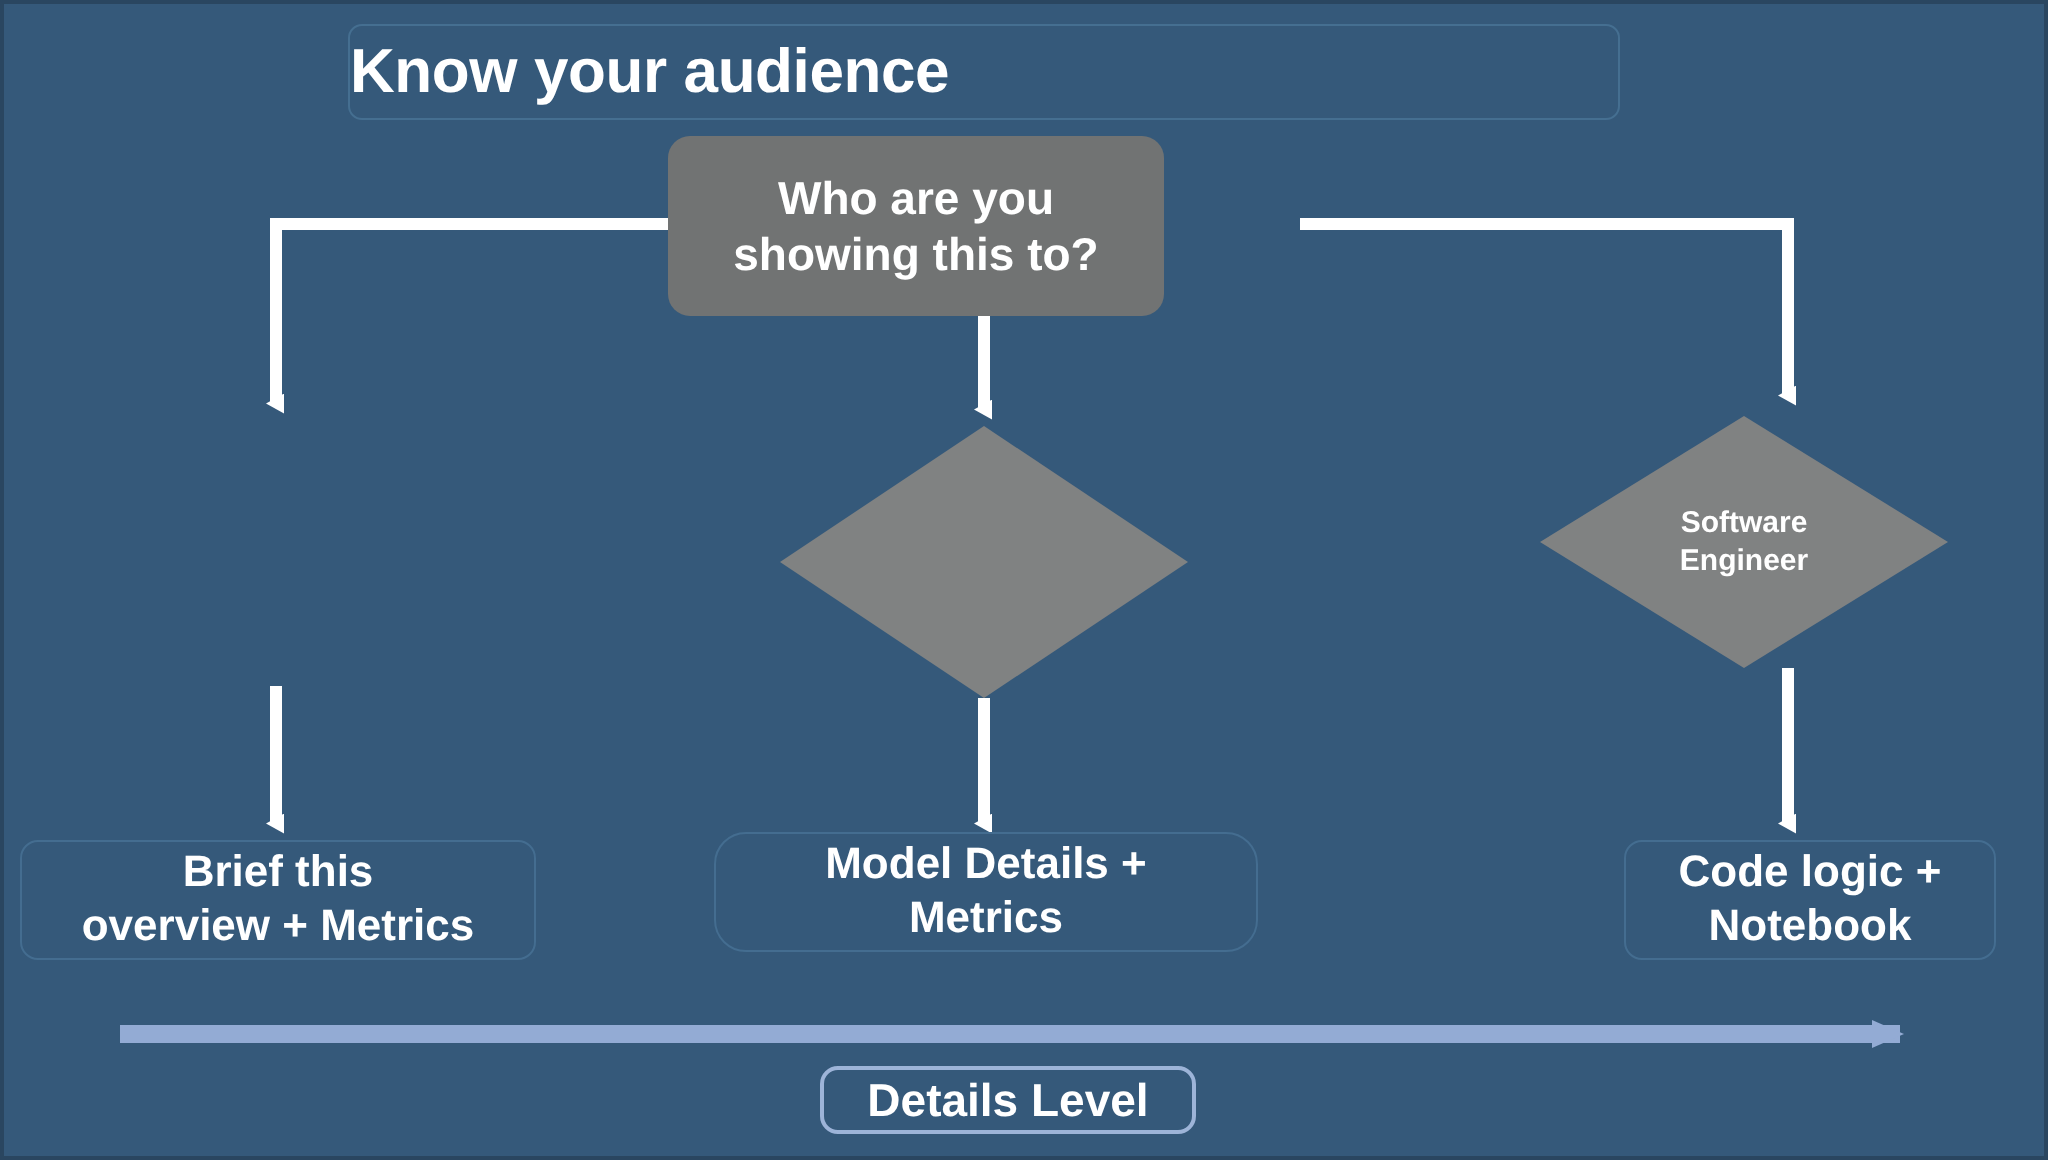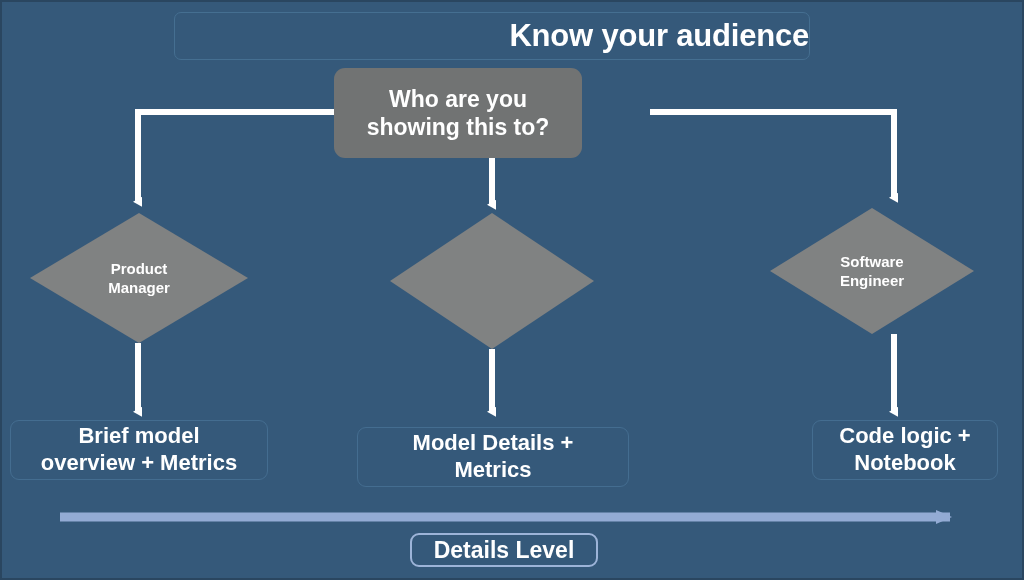--- a/index.html
+++ b/index.html
@@ -24,21 +24,21 @@
     position: absolute;
     left: 172px;
     top: 10px;
     width: 636px;
     height: 48px;
     border: 1px solid #456f91;
     border-radius: 7px;
     box-sizing: border-box;
     display: flex;
     align-items: center;
-    justify-content: flex-end;
+    justify-content: flex-start;
   }
   .title-text {
     color: #ffffff;
     font-size: 31px;
     font-weight: bold;
     letter-spacing: -0.2px;
     white-space: nowrap;
   }
 
   
@@ -116,21 +116,21 @@
     text-align: center;
   }
   .outcome .node-label {
     color: #ffffff;
     font-size: 22px;
     font-weight: bold;
     line-height: 1.22;
     white-space: pre-line;
   }
   #outcome-0 { left: 8px;   top: 418px; width: 258px; height: 60px; }
-  #outcome-1 { left: 355px; top: 425px; width: 272px; height: 60px; }
+  #outcome-1 { left: 355px; top: 414px; width: 272px; height: 60px; border-radius: 16px; }
   #outcome-2 { left: 810px; top: 418px; width: 186px; height: 60px; }
 
   
   .axis-caption {
     position: absolute;
     left: 408px;
     top: 531px;
     width: 188px;
     height: 34px;
     border: 2px solid #9db4d8;
@@ -190,38 +190,33 @@
     </g>
     <g>
       <path d="M892,332 L892,410" stroke="#ffffff" stroke-width="6" fill="none" marker-end="url(#arrow-white)"></path>
     </g>
 
     <g>
       <path d="M58,515 L948,515" stroke="#93abd4" stroke-width="9" fill="none" marker-end="url(#arrow-blue)"></path>
     </g>
   </svg>
 
-  <div class="diamond" id="diamond-0">
-    <div class="shape"></div>
-    <div class="node-label">Product
-Manager</div>
-  </div>
 
   <div class="diamond" id="diamond-1">
     <div class="shape"></div>
   </div>
 
   <div class="diamond" id="diamond-2">
     <div class="shape"></div>
     <div class="node-label">Software
 Engineer</div>
   </div>
 
   <div class="outcome" id="outcome-0">
-    <div class="node-label">Brief model
+    <div class="node-label">Brief this
 overview + Metrics</div>
   </div>
   <div class="outcome" id="outcome-1">
     <div class="node-label">Model Details +
 Metrics</div>
   </div>
   <div class="outcome" id="outcome-2">
     <div class="node-label">Code logic +
 Notebook</div>
   </div>

